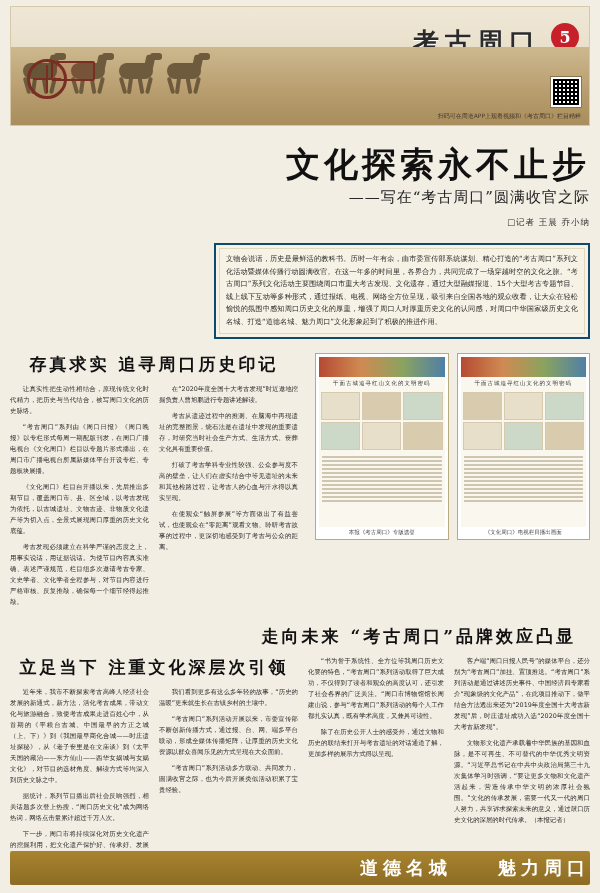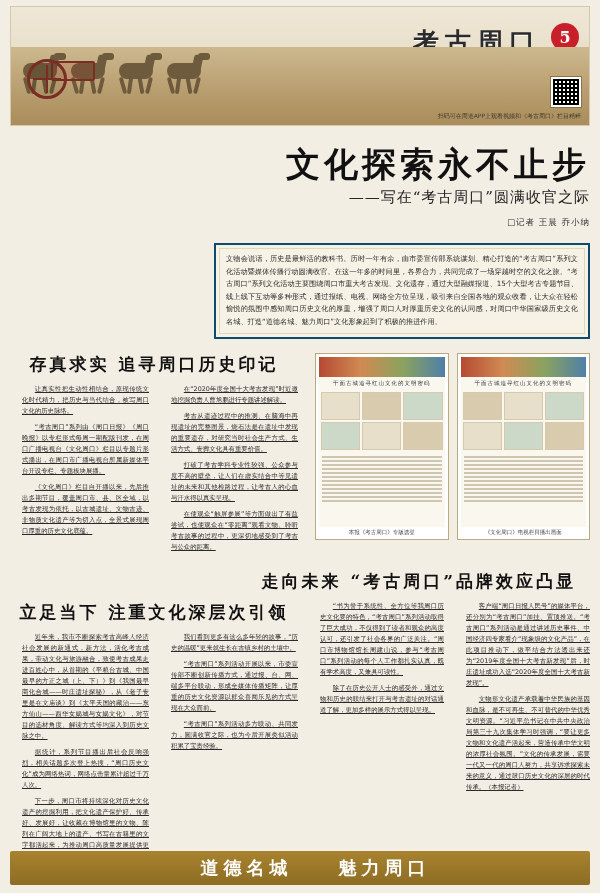--- a/index.html
+++ b/index.html
@@ -70,21 +70,21 @@
         font-size:7.2px;line-height:1.75;color:#2a2a2a;text-align:justify;position:relative;}
   .lead:before{content:"";position:absolute;left:3px;top:3px;right:3px;bottom:3px;border:1px solid #e3d7bb;pointer-events:none;}
 
   
   .sec1{display:flex;gap:17px;margin-top:14px;}
   .sec1-left{width:288px;}
   .sec-title{font-family:"DejaVu Serif","Liberation Serif",serif;font-size:17px;font-weight:bold;
      letter-spacing:3px;text-align:center;margin-bottom:8px;color:#111;}
   .cols2{display:flex;gap:10px;}
   .col{font-size:6.4px;line-height:1.72;text-align:justify;color:#2b2b2b;flex:1;}
-  .col p{margin:0 0 5px 12px;text-indent:2em;text-decoration:underline;}
+  .col p{margin:0 0 5px 0;text-indent:2em;}
   .photos{flex:1;display:flex;gap:8px;align-items:flex-start;}
   .photo{flex:1;border:1px solid #b9a97f;background:#fff;padding:3px;}
   .photo .inner{height:170px;background:#faf7ef;position:relative;overflow:hidden;}
   .photo .pbar{height:20px;background:linear-gradient(90deg,#b54a33,#d08a52,#8aa35f,#4f7fa8);}
   .photo .ptitle{font-size:5.5px;text-align:center;color:#333;margin:3px 0;letter-spacing:1px;}
   .photo .grid{display:grid;grid-template-columns:1fr 1fr 1fr;gap:2px;padding:2px;}
   .photo .cell{height:26px;background:#e8dfcb;border:1px solid #d6c9ad;}
   .photo .cell.c2{background:#d9cbae;}
   .photo .cell.c3{background:#ccd8c8;}
   .photo .txt{padding:2px 3px;}
@@ -96,21 +96,21 @@
   .sec2-title{font-family:"DejaVu Serif","Liberation Serif",serif;font-size:17px;font-weight:bold;
      letter-spacing:3px;text-align:right;padding-right:14px;color:#111;}
   .sec2-body{display:flex;gap:10px;margin-top:8px;}
   .sec2-left{width:288px;}
   .sec2-left .sec-title{margin-bottom:8px;}
   .sec2-right{flex:1;display:flex;gap:10px;}
 
   
   .footer{position:absolute;left:10px;right:10px;bottom:8px;height:34px;
      background:linear-gradient(180deg,#a8832f 0%,#8d6c23 100%);
-     display:flex;align-items:center;justify-content:center;gap:46px;
+     display:flex;align-items:center;justify-content:flex-end;gap:46px;
      border-radius:2px;padding-left:31px;}
   .footer span{font-family:"DejaVu Serif","Liberation Serif",serif;color:#fff;
      font-size:18px;font-weight:bold;letter-spacing:5px;}
 </style>
 </head>
 <body>
 
 <div class="page">
 
   <div class="masthead">
@@ -180,20 +180,21 @@
   </div>
 
   <div class="sec1">
     <div class="sec1-left">
       <div class="sec-title">存真求实  追寻周口历史印记</div>
       <div class="cols2">
         <div class="col">
           <p>让真实性把生动性相结合，原现传统文化时代精力，把历史与当代结合，被写周口文化的历史脉络。</p>
           <p>“考古周口”系列由《周口日报》《周口晚报》以专栏形式每周一期配版刊发，在周口广播电视台《文化周口》栏目以专题片形式播出，在周口市广播电视台所属新媒体平台开设专栏、专题板块展播。</p>
           <p>《文化周口》栏目自开播以来，先后推出多期节目，覆盖周口市、县、区全域，以考古发现为依托，以古城遗址、文物古迹、非物质文化遗产等为切入点，全景式展现周口厚重的历史文化底蕴。</p>
+          <p>考古发现必须建立在科学严谨的态度之上，用事实说话，用证据说话。为使节目内容真实准确、表述严谨规范，栏目组多次邀请考古专家、文史学者、文化学者全程参与，对节目内容进行严格审核、反复推敲，确保每一个细节经得起推敲。</p>
         </div>
         <div class="col">
           <p>在“2020年度全国十大考古发现”时近邀地挖掘负责人曹旭鹏进行专题讲述解读。</p>
           <p>考古从遗迹过程中的推测、在脑海中再现遗址的完整图景，烧石法是在遗址中发现的重要遗存，对研究当时社会生产方式、生活方式、丧葬文化具有重要价值。</p>
           <p>打破了考古学科专业性较强、公众参与度不高的壁垒，让人们在虚实结合中等见遗址的未来和其他检路过程，让考古人的心血与汗水得以真实呈现。</p>
           <p>在使观众“触屏参展”等方面做出了有益尝试，也使观众在“零距离”观看文物、聆听考古故事的过程中，更深切地感受到了考古与公众的距离。</p>
         </div>
       </div>
     </div>
 

